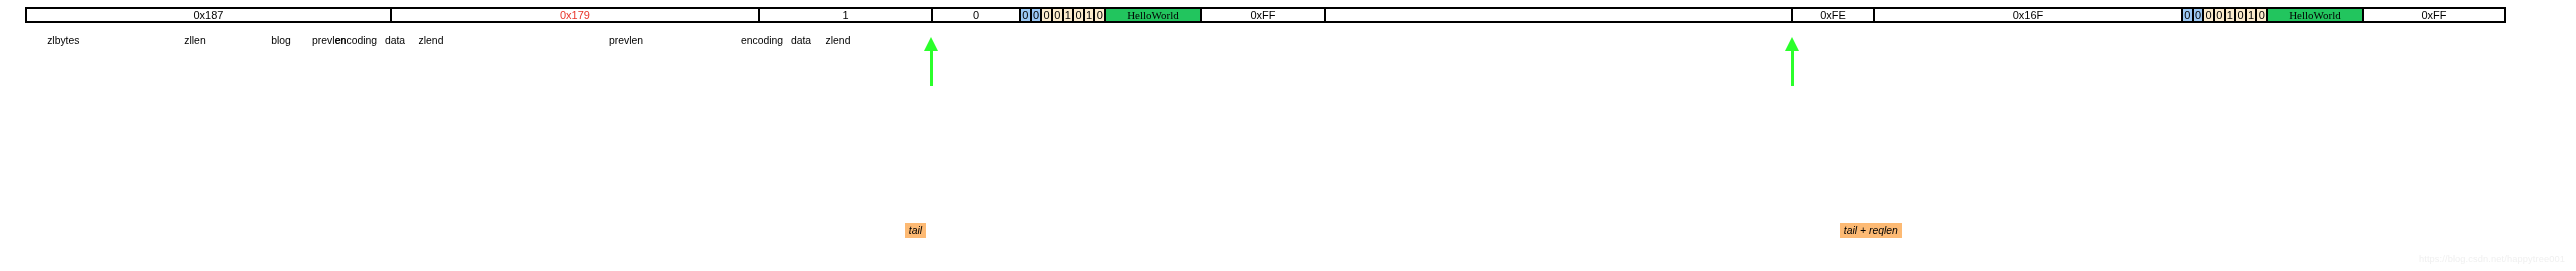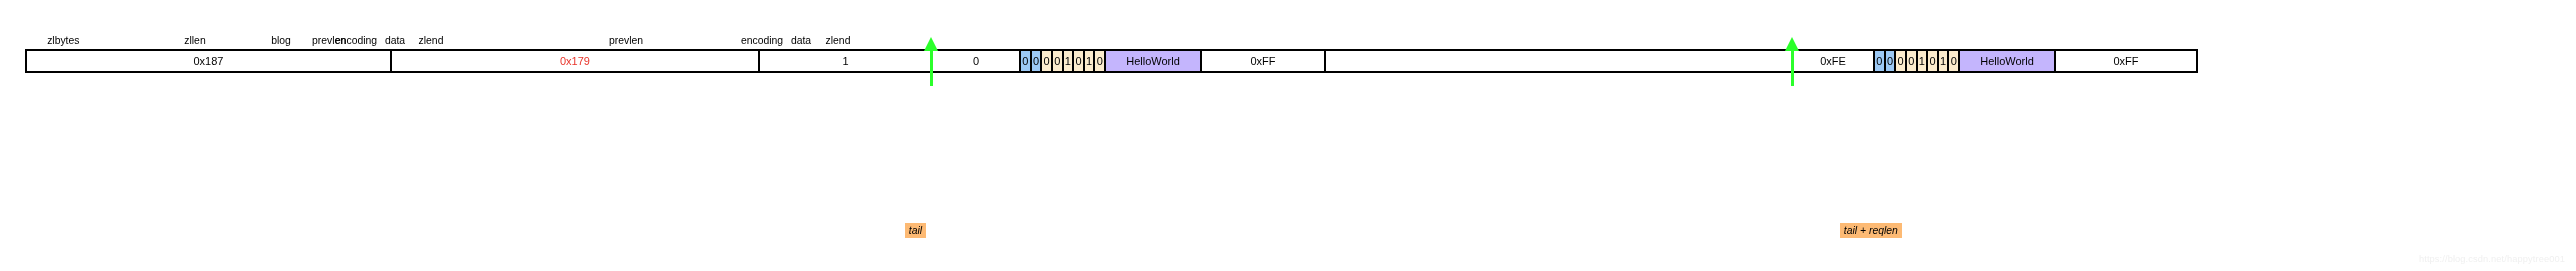--- a/index.html
+++ b/index.html
@@ -41,21 +41,21 @@
     justify-content: center;
     font-size: 11px;
     line-height: 1;
     background: #ffffff;
     white-space: nowrap;
     overflow: hidden;
   }
   .cell:last-child { border-right: none; }
 
   .cell.red   { color: #e8342a; }
-  .cell.data  { background: #c4b5fd; }
+  .cell.data  { background: #22c55e; font-family: Liberation Serif, serif; }
   .cell.gap   { background: #ffffff; }
 
   
   .bitgroup {
     box-sizing: border-box;
     border-right: 2.2px solid #000000;
     display: flex;
     flex-direction: row;
     align-items: stretch;
   }
@@ -135,39 +135,40 @@
     color: #f0f0f0;
     white-space: nowrap;
     letter-spacing: 0.1px;
   }
 </style>
 </head>
 <body>
 
 <div id="canvas">
 
-  <div class="strip" id="strip" style="top: 7.1px; left: 25px; height: 24px; margin-top: 42px;">
+  <div class="strip" id="strip" style="top: 7.1px; left: 25px; height: 16px;">
       <div class="cell" style="width: 365px;">0x187</div>
       <div class="cell red" style="width: 368px;">0x179</div>
       <div class="cell" style="width: 173px;">1</div>
       <div class="cell" style="width: 88px;">0</div>
       <div class="bitgroup" style="width: 85px;">
         <div class="bit b-blue" style="flex: 1 1 0px;">0</div>
         <div class="bit b-blue" style="flex: 1 1 0px;">0</div>
         <div class="bit b-cream" style="flex: 1 1 0px;">0</div>
         <div class="bit b-cream" style="flex: 1 1 0px;">0</div>
         <div class="bit b-cream" style="flex: 1 1 0px;">1</div>
         <div class="bit b-cream" style="flex: 1 1 0px;">0</div>
         <div class="bit b-cream" style="flex: 1 1 0px;">1</div>
         <div class="bit b-cream" style="flex: 1 1 0px;">0</div>
       </div>
       <div class="cell data" style="width: 96px;">HelloWorld</div>
       <div class="cell" style="width: 124px;">0xFF</div>
       <div class="cell gap" style="width: 467px;"></div>
       <div class="cell" style="width: 82px;">0xFE</div>
+      <div class="cell" style="width: 308px;">0x16F</div>
       <div class="bitgroup" style="width: 85px;">
         <div class="bit b-blue" style="flex: 1 1 0px;">0</div>
         <div class="bit b-blue" style="flex: 1 1 0px;">0</div>
         <div class="bit b-cream" style="flex: 1 1 0px;">0</div>
         <div class="bit b-cream" style="flex: 1 1 0px;">0</div>
         <div class="bit b-cream" style="flex: 1 1 0px;">1</div>
         <div class="bit b-cream" style="flex: 1 1 0px;">0</div>
         <div class="bit b-cream" style="flex: 1 1 0px;">1</div>
         <div class="bit b-cream" style="flex: 1 1 0px;">0</div>
       </div>

